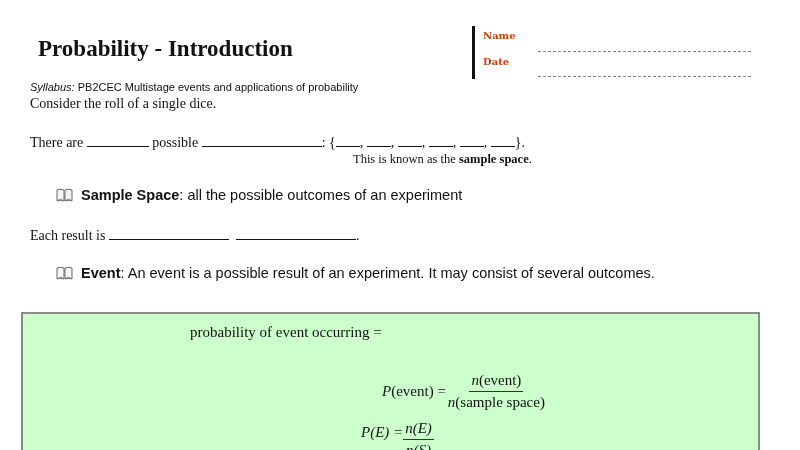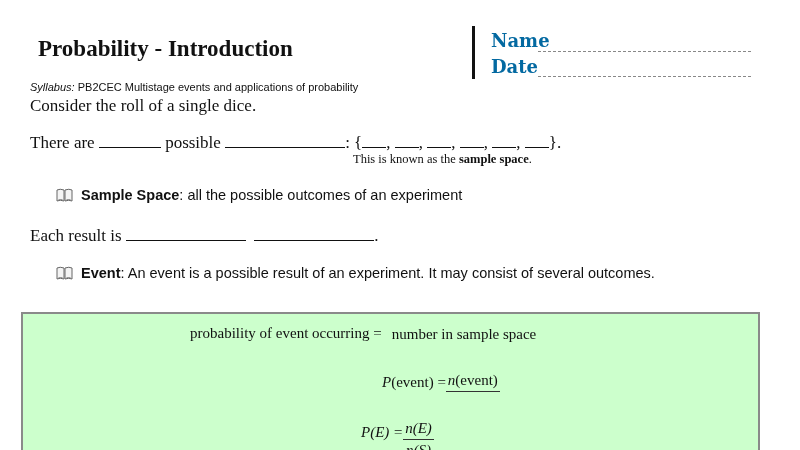--- a/index.html
+++ b/index.html
@@ -10,39 +10,39 @@
 
     .title {
       left: 38px; top: 36px;
       font-family: Liberation Serif, serif;
       font-weight: bold; font-size: 23px; letter-spacing: 0px; color: #111;
     }
 
     .header-box { left: 472px; top: 26px; width: 290px; height: 54px; }
     .header-bar { position: absolute; left: 0; top: 0; width: 3px; height: 53px; background: #111; }
     .header-label {
-      position: absolute; left: 19px;
-      font-family: "DejaVu Serif", serif; font-weight: bold; font-size: 18px; color: #0369a1;
+      position: absolute; left: 11px;
+      font-family: "DejaVu Serif", serif; font-weight: bold; font-size: 10px; color: #c2410c;
     }
     .header-label.name { top: 4px; }
     .header-label.date { top: 30px; }
     .header-line {
       position: absolute; left: 66px; width: 213px; height: 0;
       border-bottom: 1px dashed #888;
     }
     .header-line.name { top: 25px; }
     .header-line.date { top: 50px; }
 
     .syllabus {
       left: 30px; top: 81px;
       font-family: "Liberation Sans", "DejaVu Sans", sans-serif; font-size: 11px; color: #111;
     }
     .syllabus em { font-style: italic; }
 
-    .body-text { font-family: "Liberation Serif", "DejaVu Serif", serif; font-size: 17px; color: #111; }
+    .body-text { font-family: "Liberation Serif", "DejaVu Serif", serif; font-size: 14px; color: #111; }
     .consider { left: 30px; top: 96px; }
 
     .line-there { left: 30px; top: 133px; }
     .blank { display: inline-block; border-bottom: 1px solid #111; height: 14px; vertical-align: baseline; }
     .b-short { width: 62px; }
     .b-long { width: 120px; }
     .b-tiny { width: 24px; }
     .b-each { width: 120px; }
 
     .sample-note {
@@ -137,28 +137,28 @@
         <line x1="10.5" y1="11.5" x2="14.5" y2="11.5" stroke="#999" stroke-width="1"></line>
       </svg>
   </span><b>Event</b><span>: An event is a possible result of an experiment. It may consist of several outcomes.</span>
 </div>
 
 <div class="formula-box"></div>
 
 <div class="abs math f1">
   <span class="lhs">probability of event occurring =</span>
   <span class="frac">
-    <span class="den">number in sample space</span>
   </span>
 </div>
 
 <div class="abs math f2">
   <span class="lhs"><span class="it">P</span><span>(event) =</span></span>
   <span class="frac">
     <span class="num"><span class="it">n</span><span>(event)</span></span>
+    <span class="den"><span class="it">n</span><span>(sample space)</span></span>
   </span>
 </div>
 
 <div class="abs math f3">
   <span class="lhs"><span class="it">P</span><span class="it">(E) =</span></span>
   <span class="frac">
     <span class="num"><span class="it">n</span><span class="it">(E)</span></span>
     <span class="den"><span class="it">n</span><span class="it">(S)</span></span>
   </span>
 </div>

